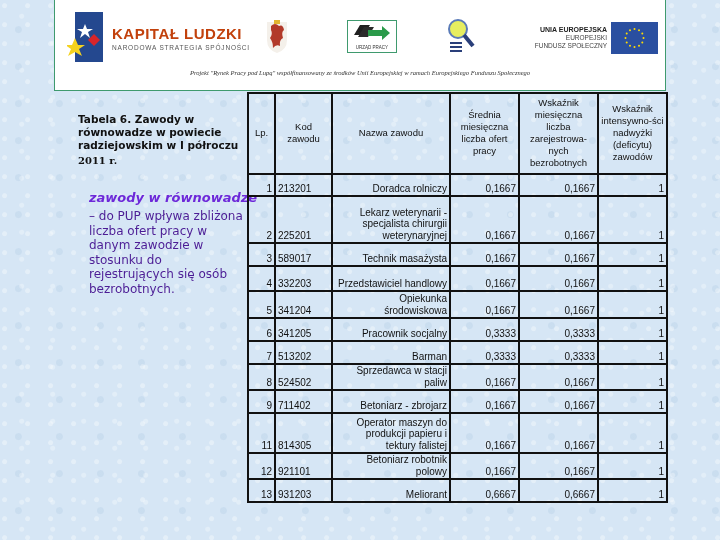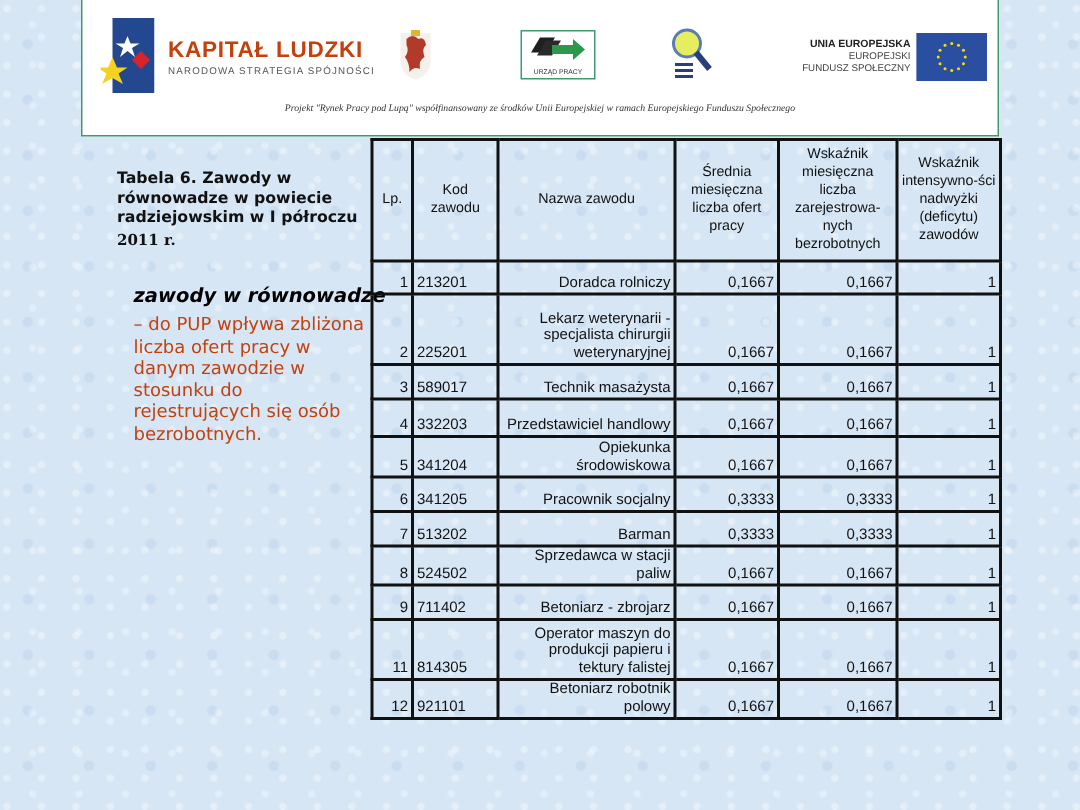--- a/index.html
+++ b/index.html
@@ -36,25 +36,25 @@
   .table-title {
     position:absolute; left:78px; top:113px; width:170px;
     font-family:"DejaVu Sans", sans-serif; font-weight:bold; font-size:10.5px; line-height:13px; color:#111;
   }
   .table-year {
     position:absolute; left:78px; top:155px;
     font-family:"DejaVu Serif", serif; font-weight:bold; font-size:10px; color:#111;
   }
   .def-term {
     position:absolute; left:89px; top:190px;
-    font-family:"DejaVu Sans", sans-serif; font-weight:bold; font-style:italic; font-size:13px; color:#000000;
+    font-family:"DejaVu Sans", sans-serif; font-weight:bold; font-style:italic; font-size:13px; color:#6d28d9;
   }
   .def-body {
     position:absolute; left:89px; top:209px; width:160px;
-    font-family:"DejaVu Sans", sans-serif; font-size:12px; line-height:14.5px; color:#c2410c;
+    font-family:"DejaVu Sans", sans-serif; font-size:12px; line-height:14.5px; color:#4c1d95;
   }
   table.data {
     position:absolute; left:247px; top:92px;
     border-collapse:collapse; table-layout:fixed;
     font-family:"Liberation Sans", sans-serif; font-size:10px; color:#111;
   }
   table.data td, table.data th {
     border:2px solid #111; padding:0 2px 1px 2px; vertical-align:bottom; overflow:hidden;
     line-height:11.5px; font-weight:normal;
   }
@@ -228,14 +228,22 @@
       <td class="r">1</td>
     </tr>
     <tr style="height:25px">
       <td class="r">12</td>
       <td class="c">921101</td>
       <td class="l">Betoniarz robotnik polowy</td>
       <td class="r">0,1667</td>
       <td class="r">0,1667</td>
       <td class="r">1</td>
     </tr>
+    <tr style="height:23px">
+      <td class="r">13</td>
+      <td class="c">931203</td>
+      <td class="l">Meliorant</td>
+      <td class="r">0,6667</td>
+      <td class="r">0,6667</td>
+      <td class="r">1</td>
+    </tr>
   </tbody>
 </table>
 
 </body></html>

